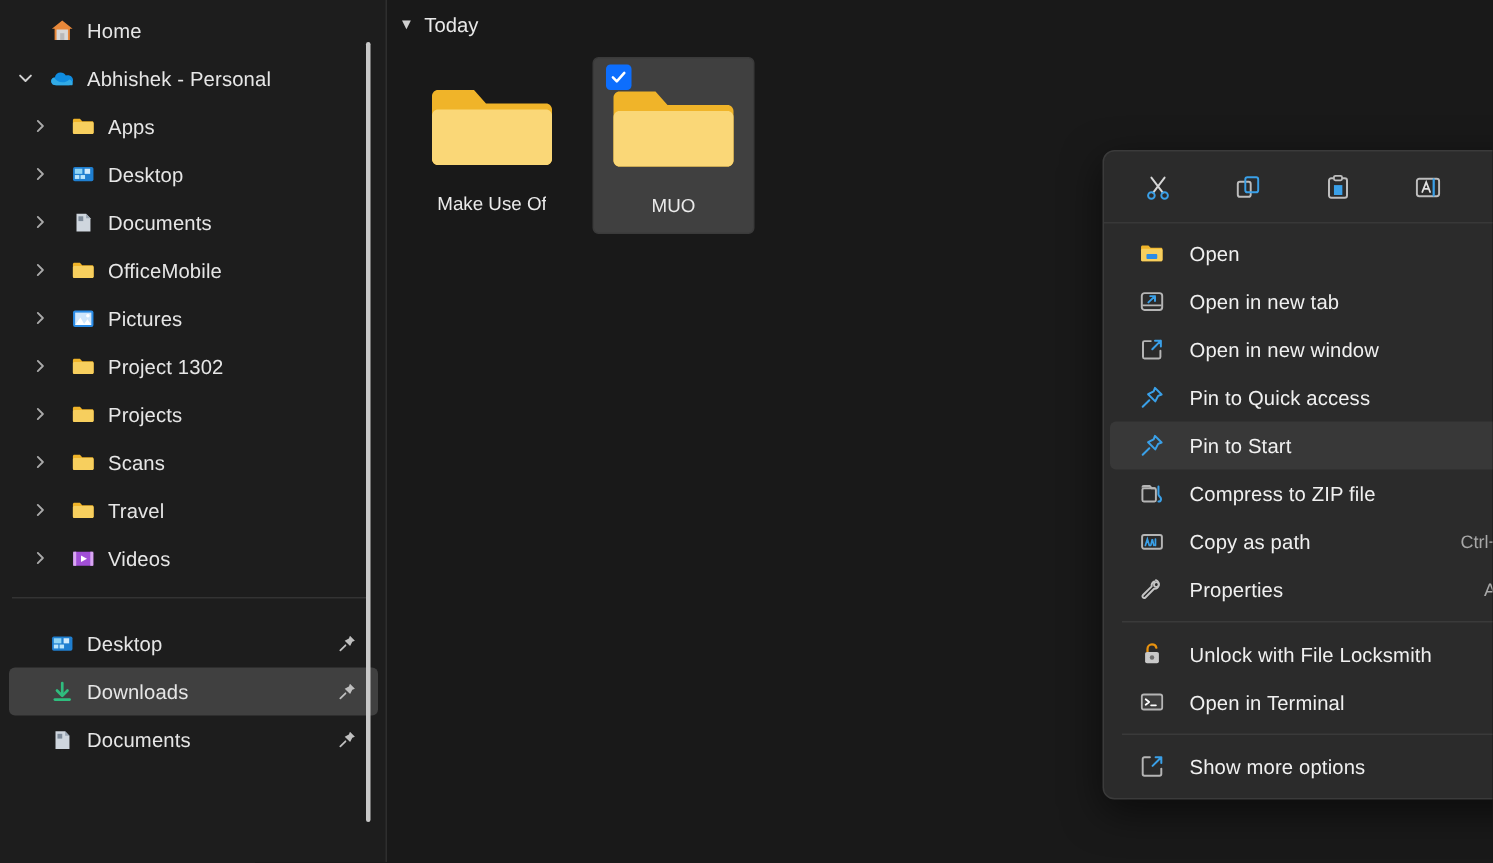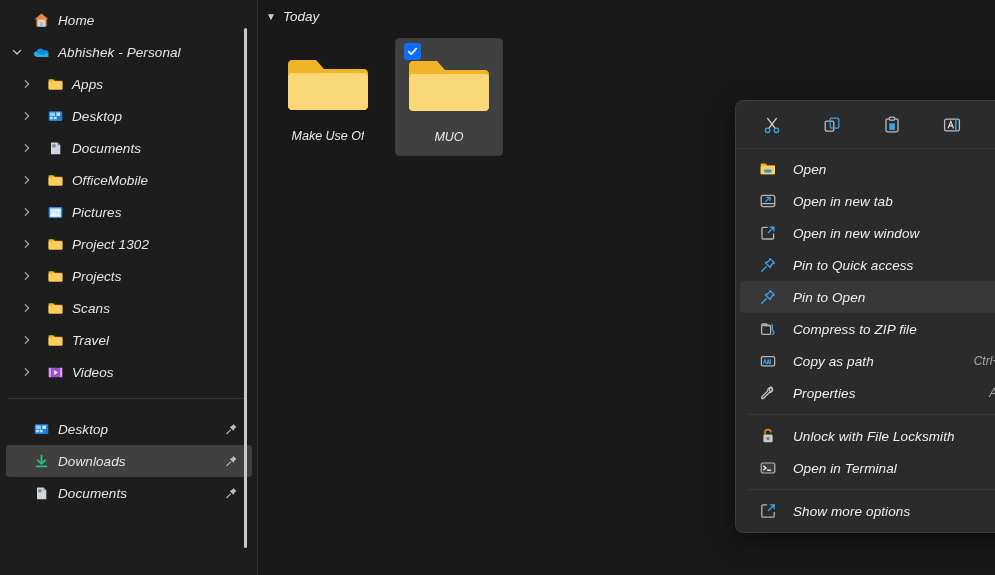--- a/index.html
+++ b/index.html
@@ -3,21 +3,21 @@
 <meta charset="utf-8">
 <style>
   * { margin:0; padding:0; box-sizing:border-box; }
   html, body {
     width:995px; height:575px;
     background:#191919;
     font-family:"Liberation Sans", sans-serif;
     overflow:hidden;
     color:#ffffff;
   }
-  .app { position:relative; width:995px; height:575px; display:flex;font-style:italic; }
+  .app { position:relative; width:995px; height:575px; display:flex; }
 
   
   .sidebar {
     position:relative;
     width:258px; height:575px;
     background:#1d1d1d;
     flex:0 0 258px;
     overflow:hidden;
   }
   .nav-list { padding-top:4px; }
@@ -514,21 +514,21 @@
             </span>
             <span class="ctx-label">Pin to Quick access</span>
           </div>
           <div class="ctx-item active">
             <span class="ctx-ico">
               <svg width="18" height="18" viewBox="0 0 18 18">
                 <path d="M11 2.6 L15.4 7 L13.1 7.9 L11.2 11.6 L6.4 6.8 L10.1 4.9 Z" fill="none" stroke="#3aa0e8" stroke-width="1.35" stroke-linejoin="round"></path>
                 <path d="M7.2 10.8 L2.8 15.2" stroke="#3aa0e8" stroke-width="1.35" stroke-linecap="round"></path>
               </svg>
             </span>
-            <span class="ctx-label">Pin to Open</span>
+            <span class="ctx-label">Pin to Start</span>
           </div>
           <div class="ctx-item">
             <span class="ctx-ico">
               <svg width="18" height="18" viewBox="0 0 18 18">
                 <path d="M2.6 5 C2.6 4.4 3 4 3.6 4 L7.4 4 L8.8 5.5 L11.2 5.5" fill="none" stroke="#b5b5b5" stroke-width="1.3" stroke-linejoin="round"></path>
                 <rect x="2.6" y="5.5" width="9" height="8.8" rx="1" fill="none" stroke="#b5b5b5" stroke-width="1.3"></rect>
                 <path d="M13.3 4.4 L13.3 9.6 C13.3 10.9 15 11 15 12.6 C15 13.7 14.2 14.4 13.3 14.4" fill="none" stroke="#3aa0e8" stroke-width="1.35" stroke-linecap="round"></path>
               </svg>
             </span>
             <span class="ctx-label">Compress to ZIP file</span>

